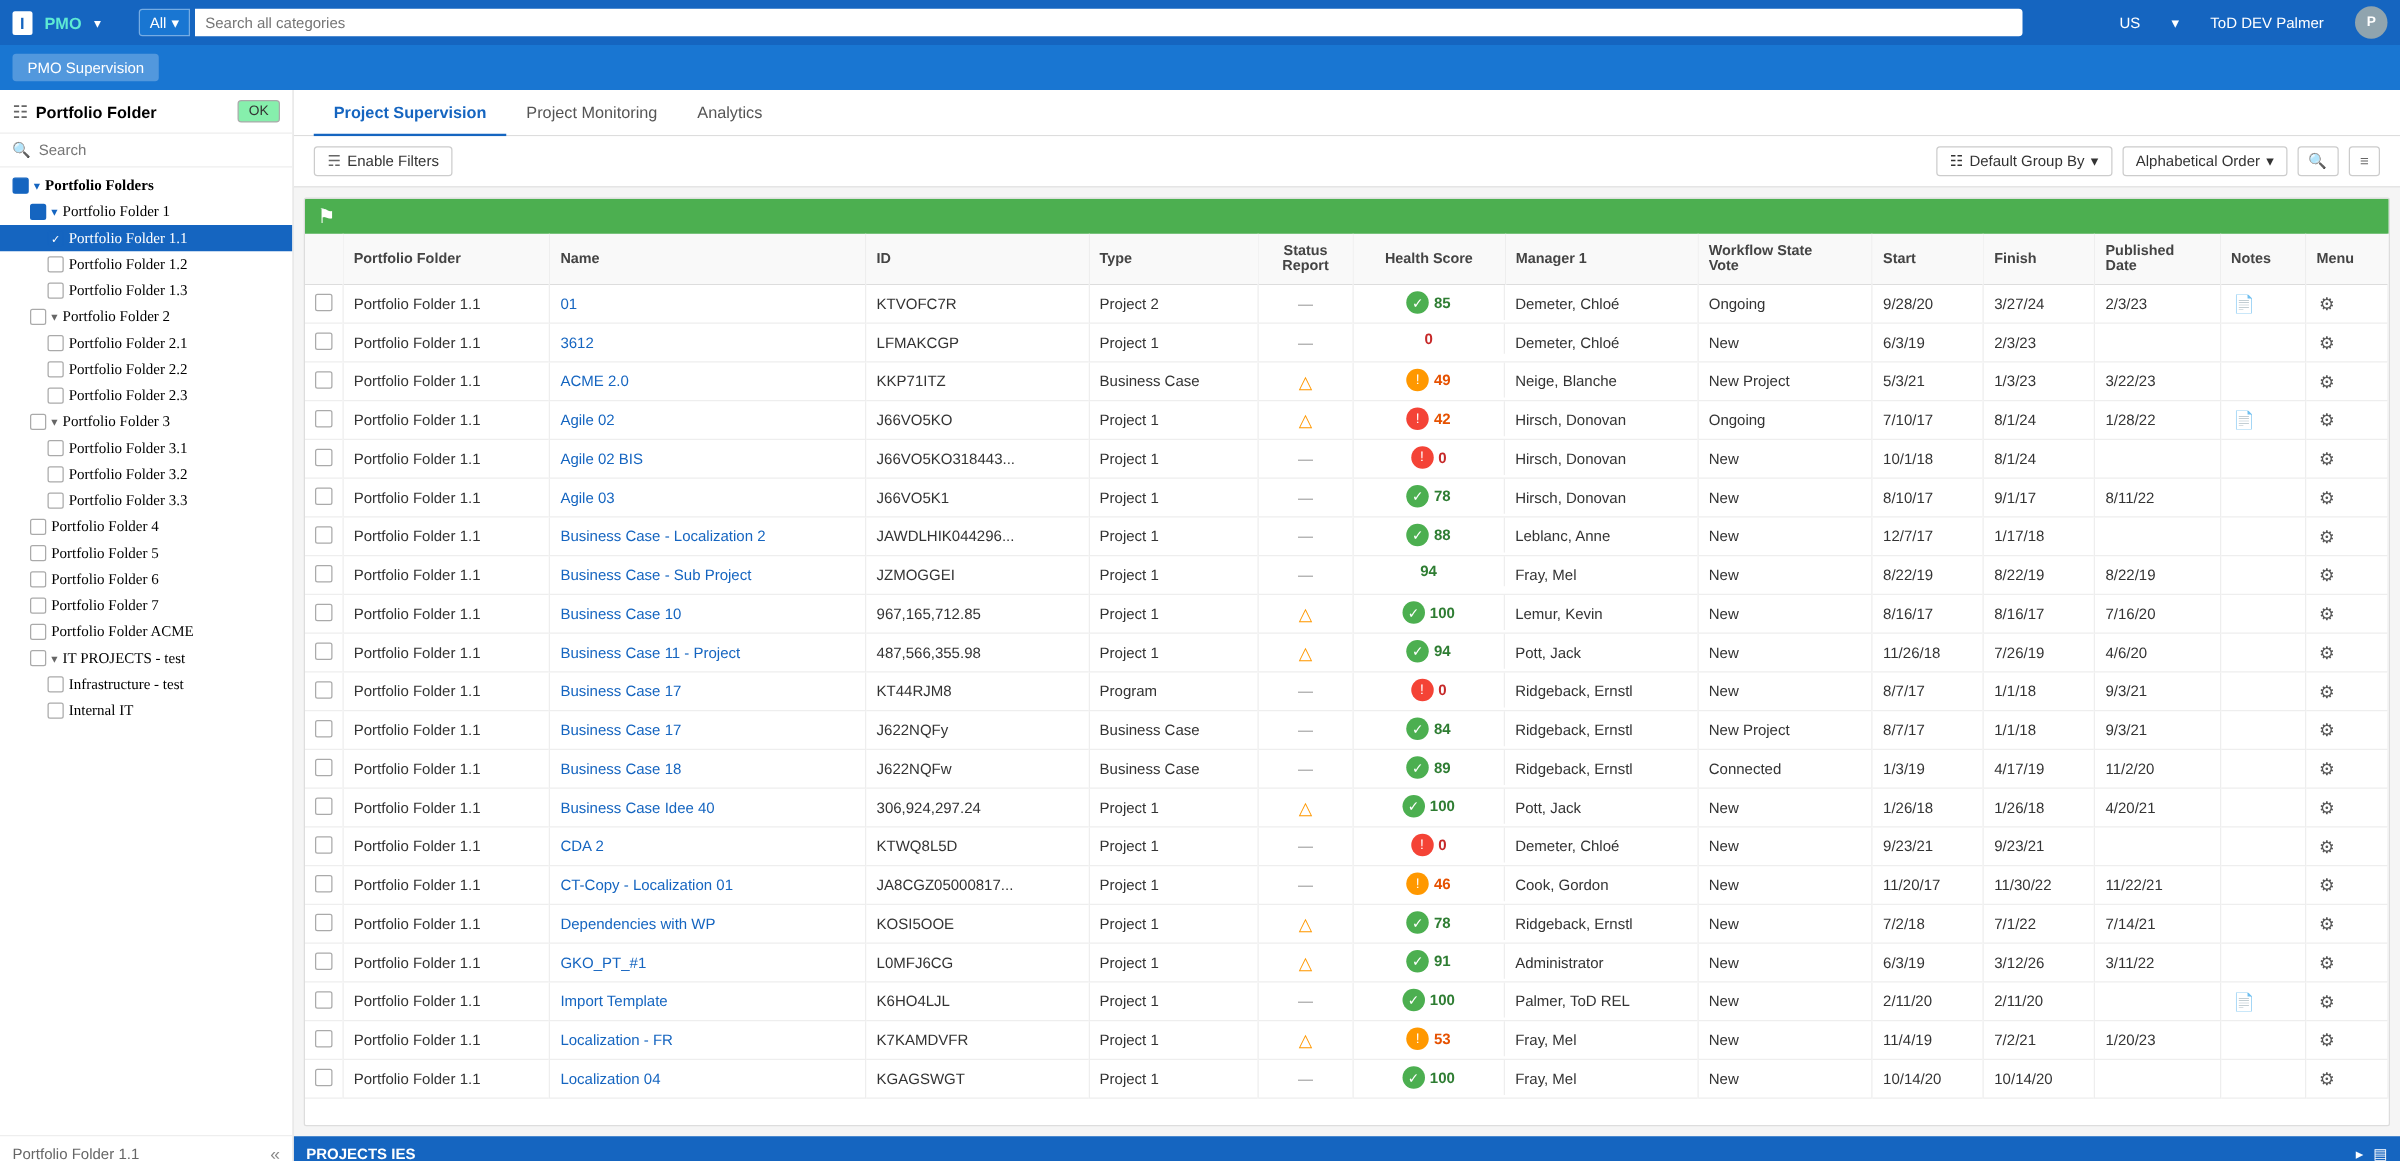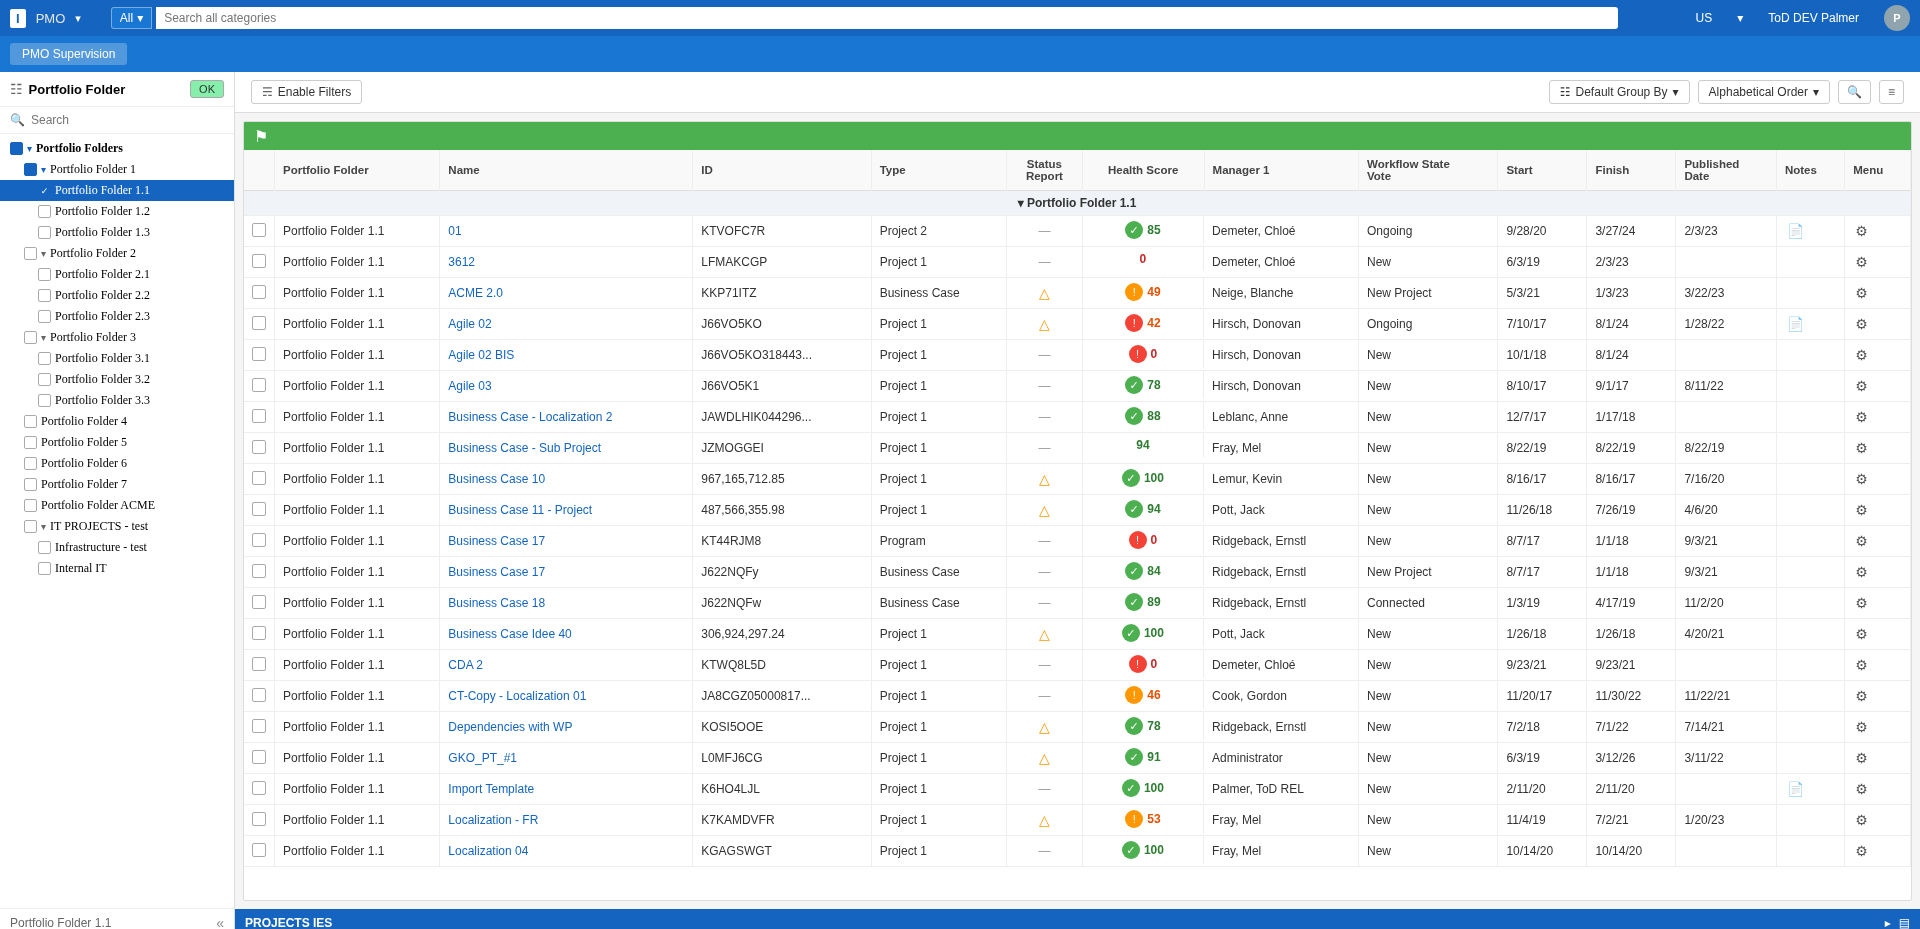--- a/index.html
+++ b/index.html
@@ -16,23 +16,23 @@
     }
     .top-nav .app-logo {
       background: white;
       color: #1565c0;
       font-weight: bold;
       font-size: 13px;
       padding: 2px 6px;
       border-radius: 2px;
     }
     .top-nav .app-name {
-      color: #e5e5e5;
+      color: #5eead4;
       font-size: 13px;
-      font-weight: normal;
+      font-weight: bold;
     }
     .top-nav .chevron { color: white; font-size: 11px; }
     .top-nav .search-area {
       display: flex;
       align-items: center;
       flex: 1;
       margin: 0 20px;
       gap: 4px;
     }
     .top-nav .search-category {
@@ -509,20 +509,25 @@
       </div>
     </div>
     <div class="sidebar-footer">
       <span>Portfolio Folder 1.1</span>
       <span class="collapse-btn">«</span>
     </div>
   </div>
 
   <div class="content-area">
 
+    <div class="tabs-bar">
+      <div class="tab active">Project Supervision</div>
+      <div class="tab">Project Monitoring</div>
+      <div class="tab">Analytics</div>
+    </div>
 
     <div class="toolbar">
       <div class="toolbar-left">
         <button class="filter-btn">
           <span class="filter-icon">☴</span>
           <span>Enable Filters</span>
         </button>
       </div>
       <div class="toolbar-right">
         <button class="group-btn">
@@ -561,23 +566,20 @@
             <th>Workflow State<br>Vote</th>
             <th>Start</th>
             <th>Finish</th>
             <th>Published<br>Date</th>
             <th>Notes</th>
             <th>Menu</th>
           </tr>
         </thead>
         <tbody id="table-body">
 
-          <tr class="group-row">
-            <td colspan="14">▾ Portfolio Folder 1.1</td>
-          </tr>
         <tr>
       <td><span class="checkbox-cell"></span></td>
       <td>Portfolio Folder 1.1</td>
       <td><a href="#" style="color:#1565c0;text-decoration:none;">01</a></td>
       <td>KTVOFC7R</td>
       <td>Project 2</td>
       <td style="text-align:center;"><span class="dash">—</span></td>
       <td style="text-align:center;display:flex;align-items:center;gap:4px;justify-content:center;">
         <span class="badge-green">✓</span>
         <span class="score-green">85</span>

